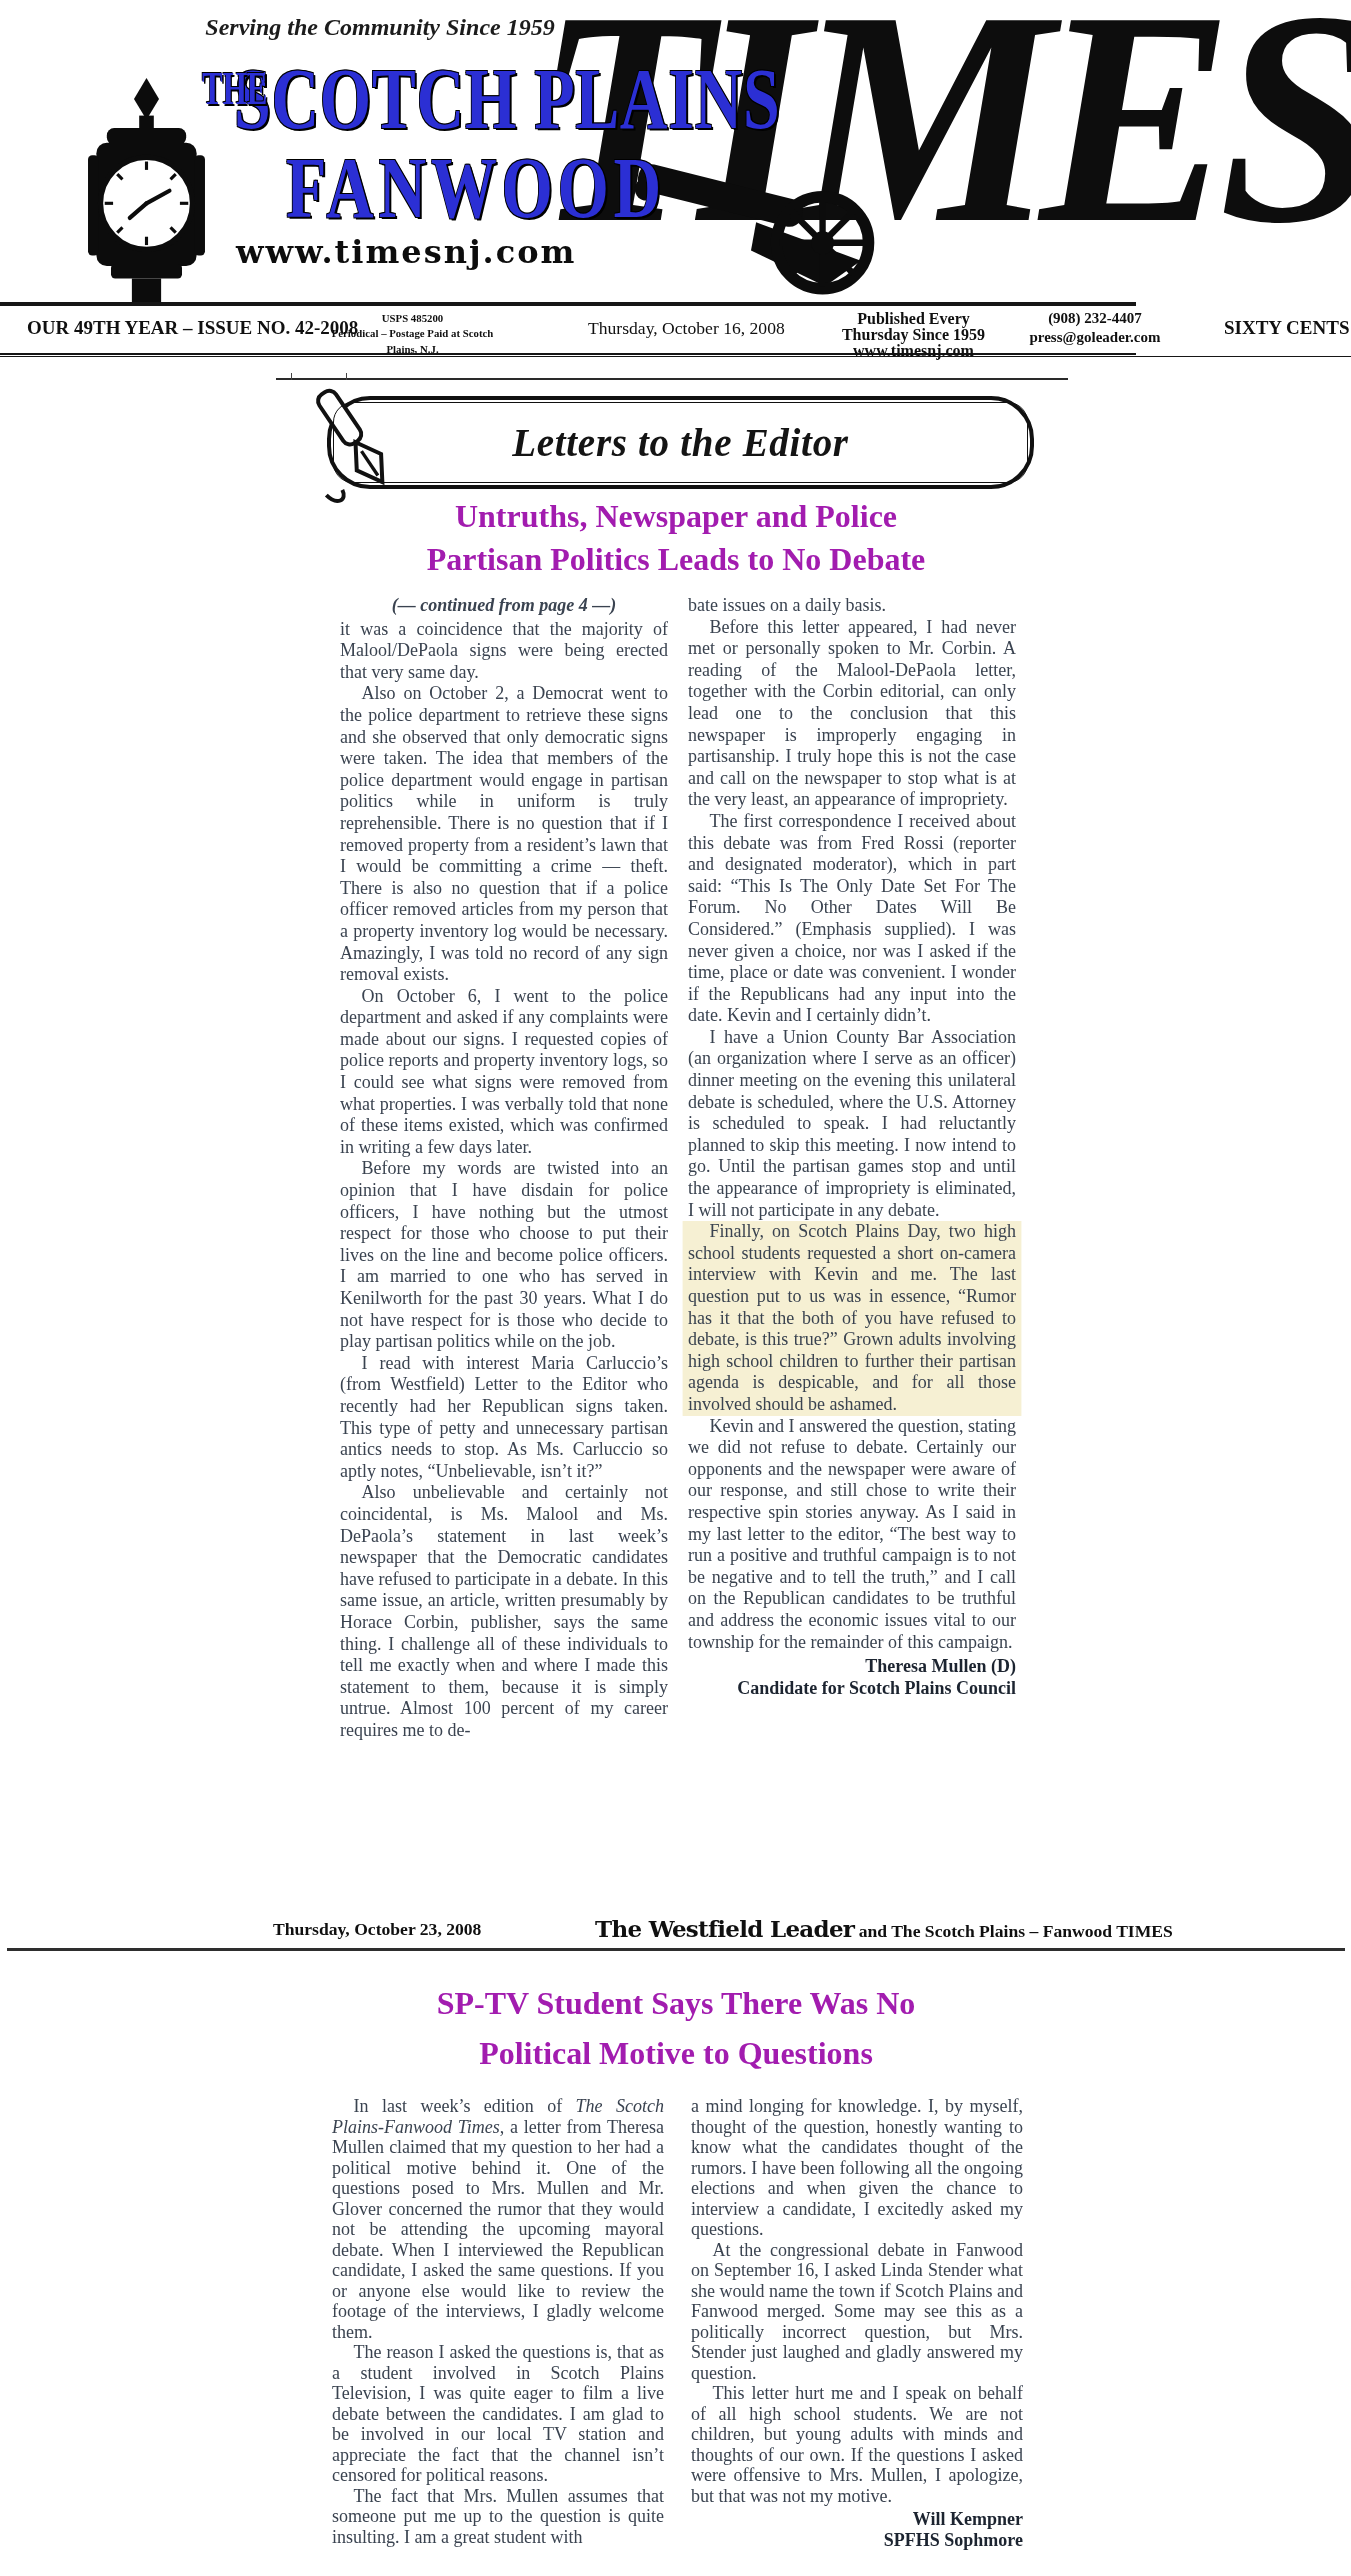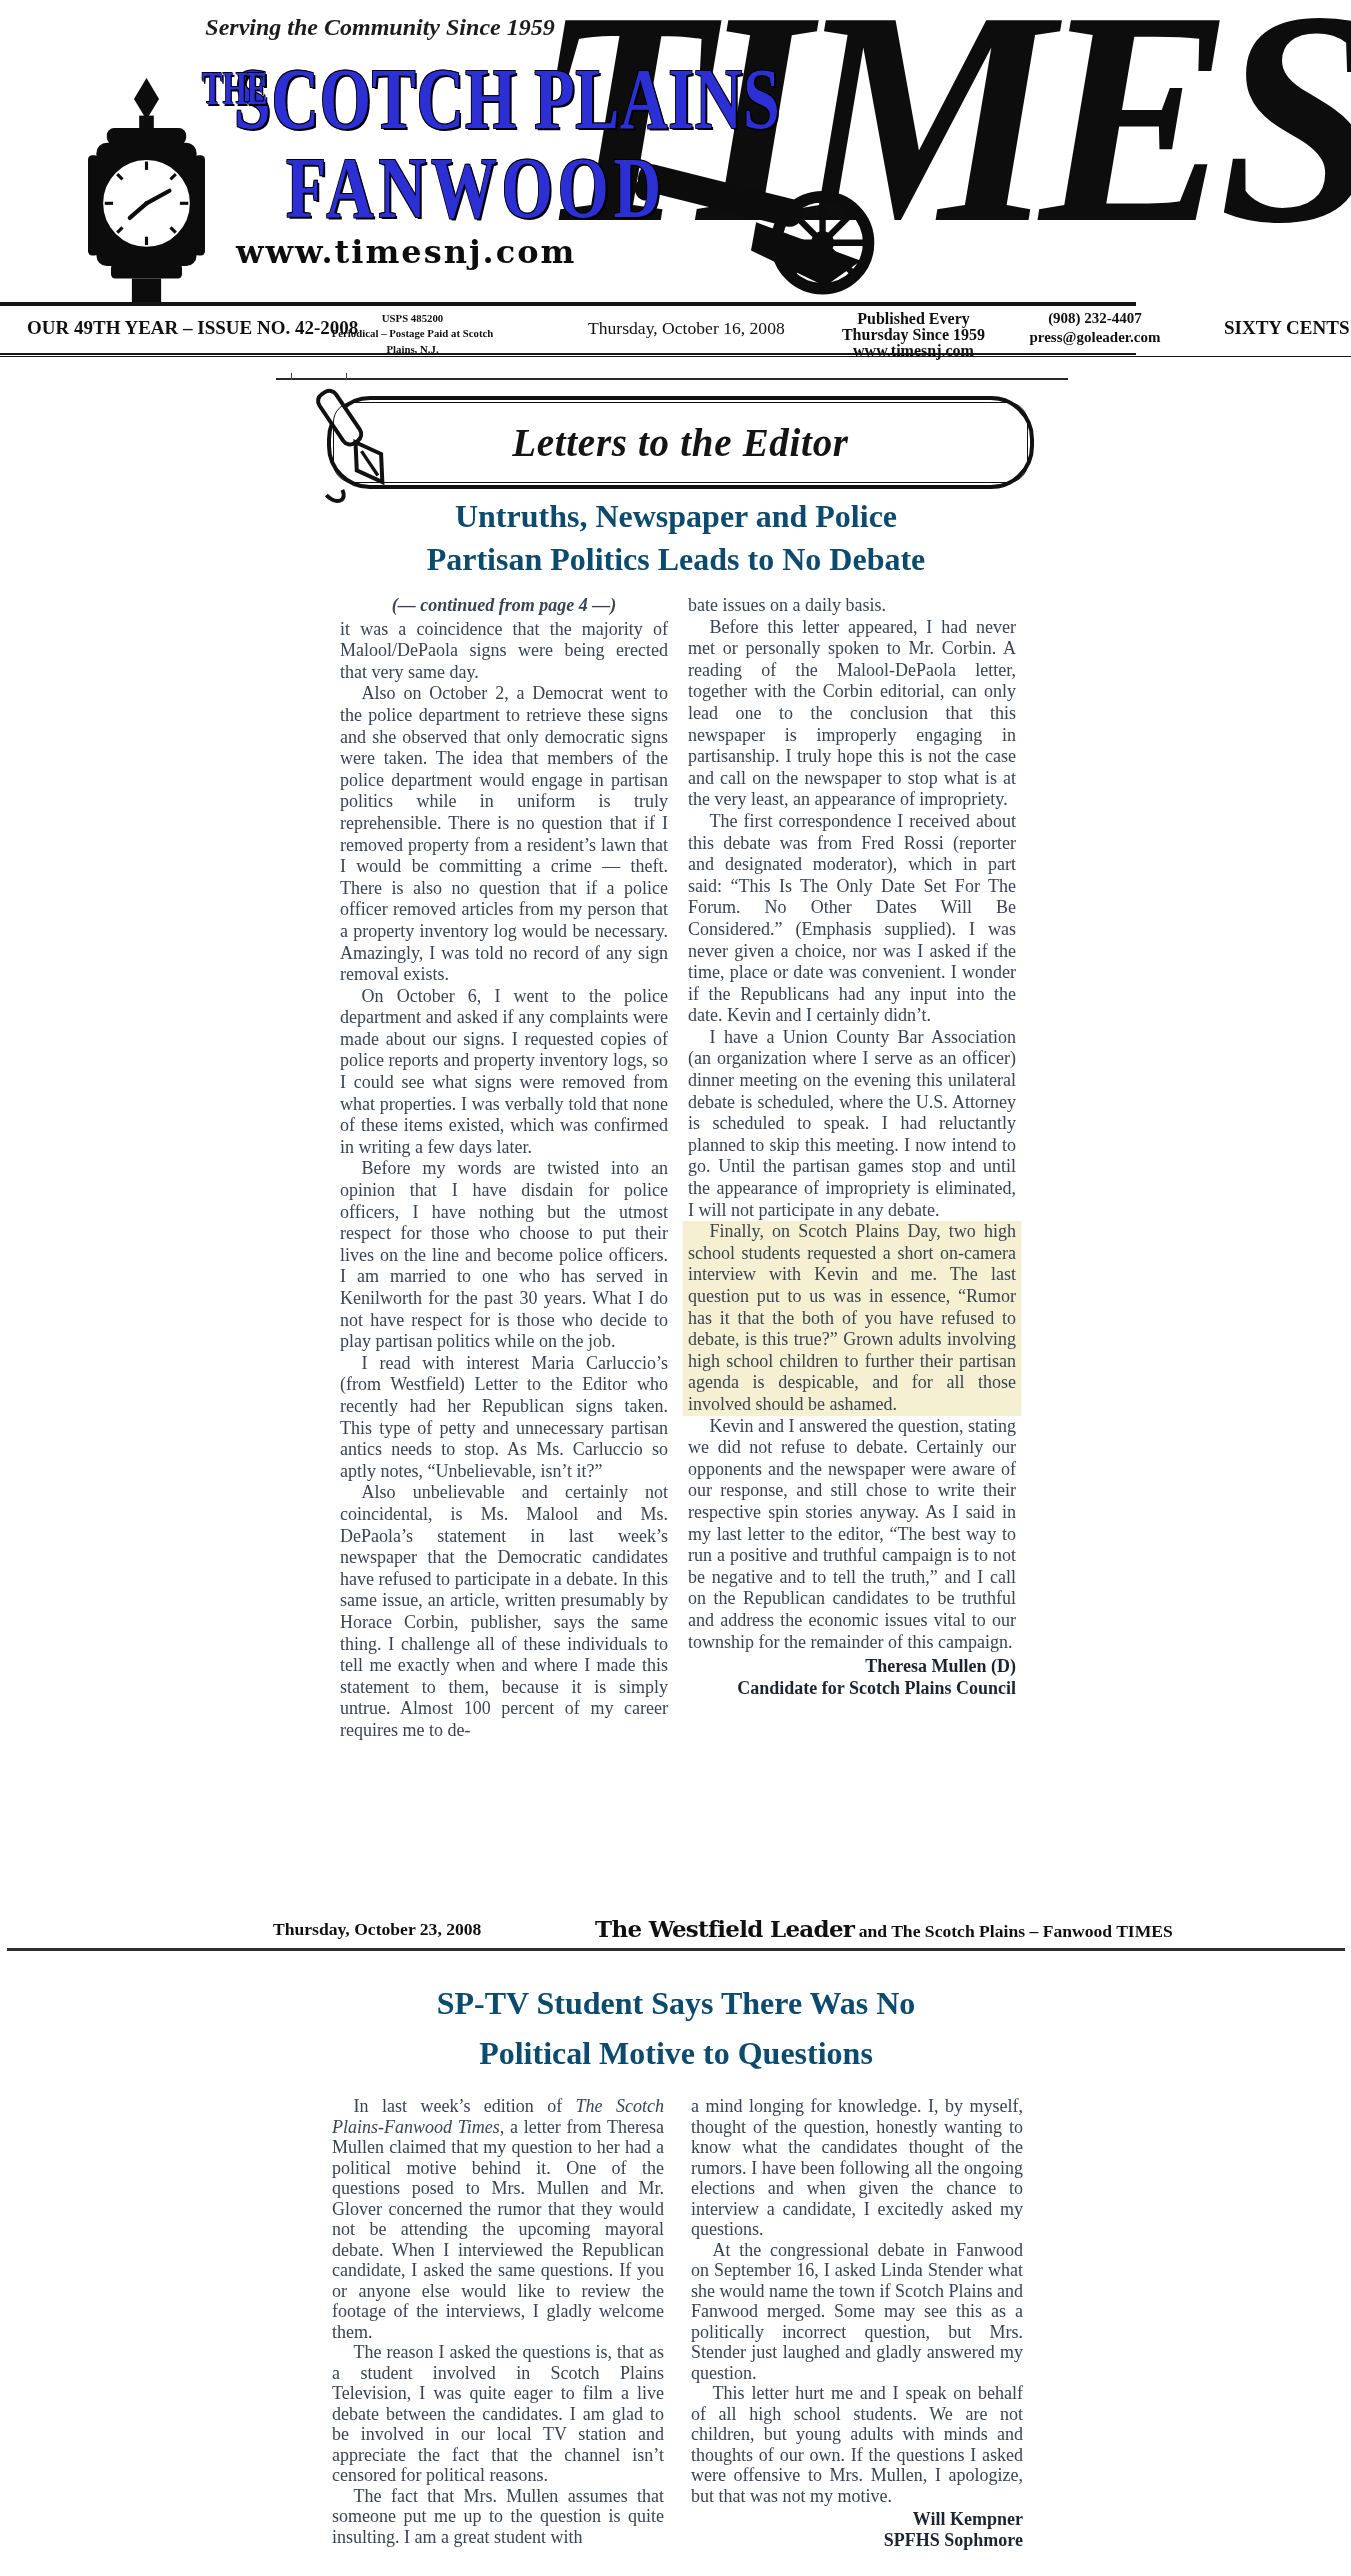--- a/index.html
+++ b/index.html
@@ -65,21 +65,21 @@
   .letters-box {
     position:absolute; left:327px; top:396px; width:699px; height:85px;
     border:4px solid #111; border-radius:43px; background:#fff;
   }
   .letters-box-inner {
     position:absolute; inset:2px; border:1.4px solid #111; border-radius:20px;
     display:flex; align-items:center; justify-content:center;
   }
   .letters-title { font:bold italic 39px/1 "Liberation Serif",serif; color:#141414; letter-spacing:0.7px; }
   .pen-svg { position:absolute; left:-17.6px; top:-23px; }
-  .headline { position:absolute; text-align:center; color:#0c4a6e; }
+  .headline { position:absolute; text-align:center; color:#a21caf; }
   .headline1 { left:311px; top:495px; width:730px; font:bold 32px/43px "Liberation Serif",serif; }
   .cols { position:absolute; display:flex; }
   .article1-cols { left:340px; top:595px; width:686px; gap:20px; }
   .col { width:328px; font-size:18px; line-height:21.6px; text-align:justify; color:#3a4350; }
   .col p { margin:0; }
   .col p.indent { text-indent:21.6px; }
   .col p.center-line { text-align:center; font-style:italic; font-weight:bold; margin-bottom:2px; }
   .col p.hl { background:#f6f0d3; box-shadow:-5.4px 0 0 #f6f0d3, 5.4px 0 0 #f6f0d3; }
   .sig { margin-top:3.4px; font-weight:bold; text-align:right; color:#1c2430; }
   

